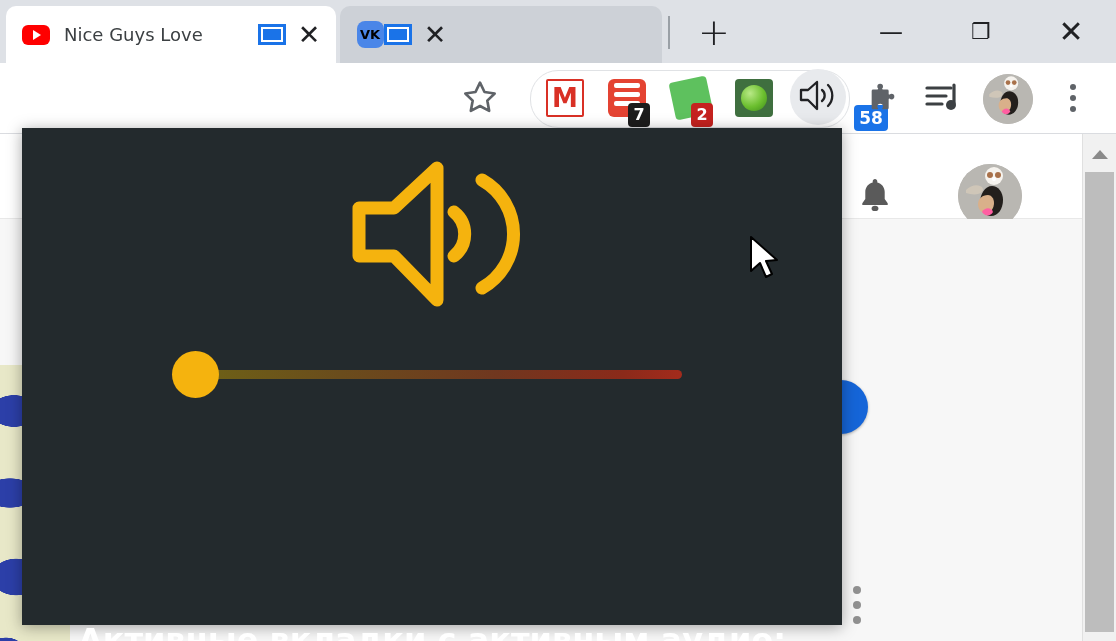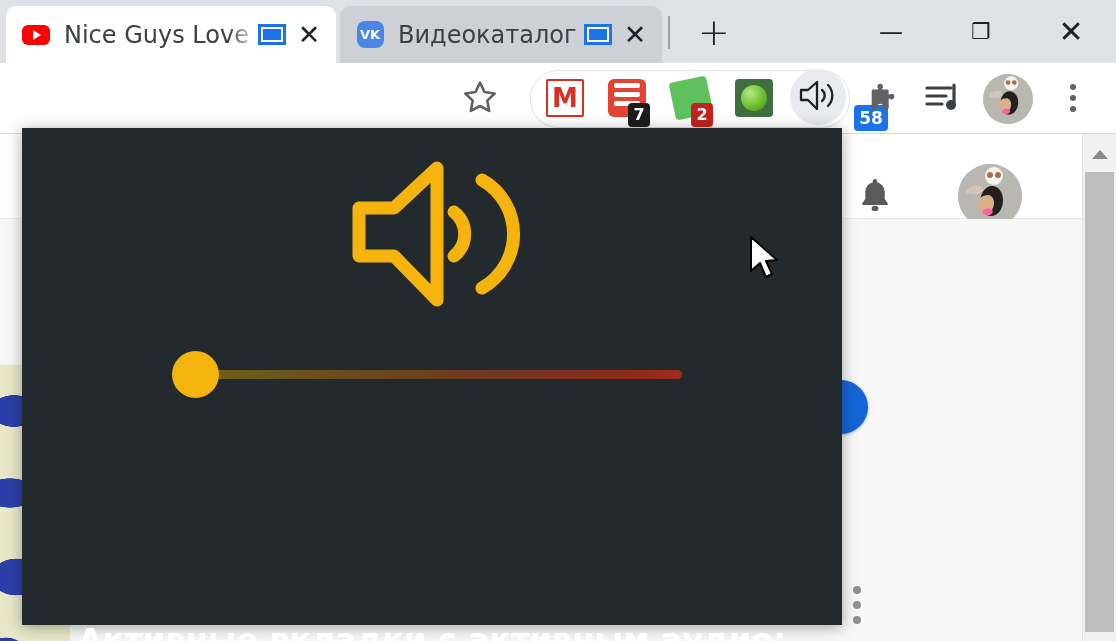--- a/index.html
+++ b/index.html
@@ -64,30 +64,30 @@
     position: absolute;
     left: 11px; top: 5px;
     border-left: 8px solid #ffffff;
     border-top: 5px solid transparent;
     border-bottom: 5px solid transparent;
   }
   .vk-fav {
     width: 27px; height: 27px;
     background: #4a86e8;
     border-radius: 8px;
-    color: #ffffff;
+    color: #000000;
     font-size: 13px;
     font-weight: bold;
     display: flex; align-items: center; justify-content: center;
     font-family: "DejaVu Sans", sans-serif;
   }
   .tab-title {
     flex: 1 1 auto;
     margin-left: 14px;
-    font-size: 24px;
+    font-size: 18px;
     color: #3c4043;
     white-space: nowrap;
     overflow: hidden;
     font-family: "DejaVu Sans", sans-serif;
   }
   .tab-active .tab-title {
     -webkit-mask-image: linear-gradient(to right, #000 85%, transparent 100%);
     mask-image: linear-gradient(to right, #000 85%, transparent 100%);
   }
   .audio-ind {
@@ -498,21 +498,20 @@
       <span class="audio-ind">
           <i></i>
         </span>
       <span class="tab-close">✕</span>
     </div>
 
     <div class="tab tab-inactive">
       <span class="favicon">
         <span class="vk-fav">VK</span>
       </span>
-      <span class="tab-title">Видеокаталог</span>
       <span class="audio-ind">
           <i></i>
         </span>
       <span class="tab-close">✕</span>
     </div>
 
     <div class="tab-sep"></div>
     <div class="newtab">+</div>
 
     <div class="wincontrols">

